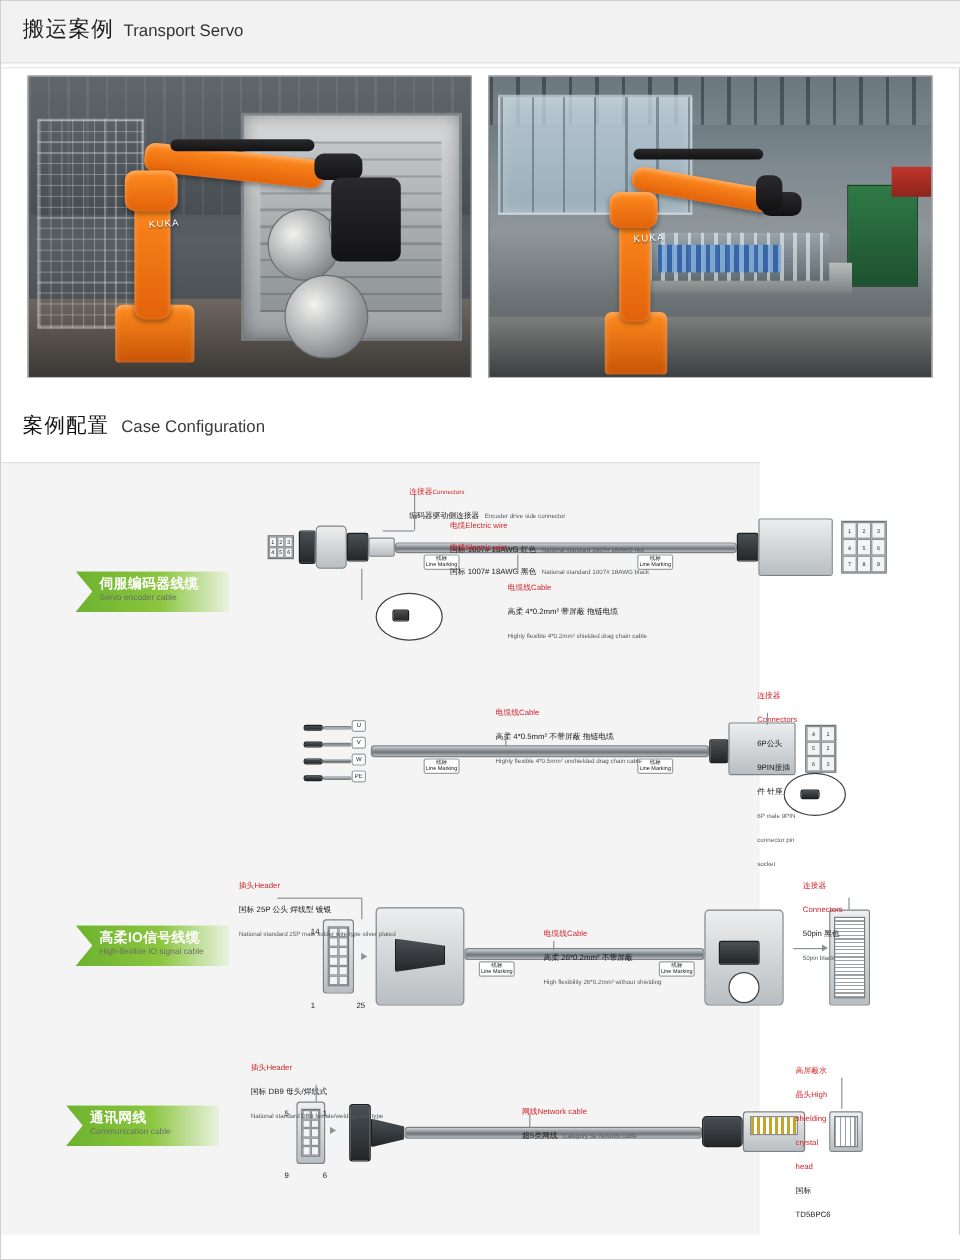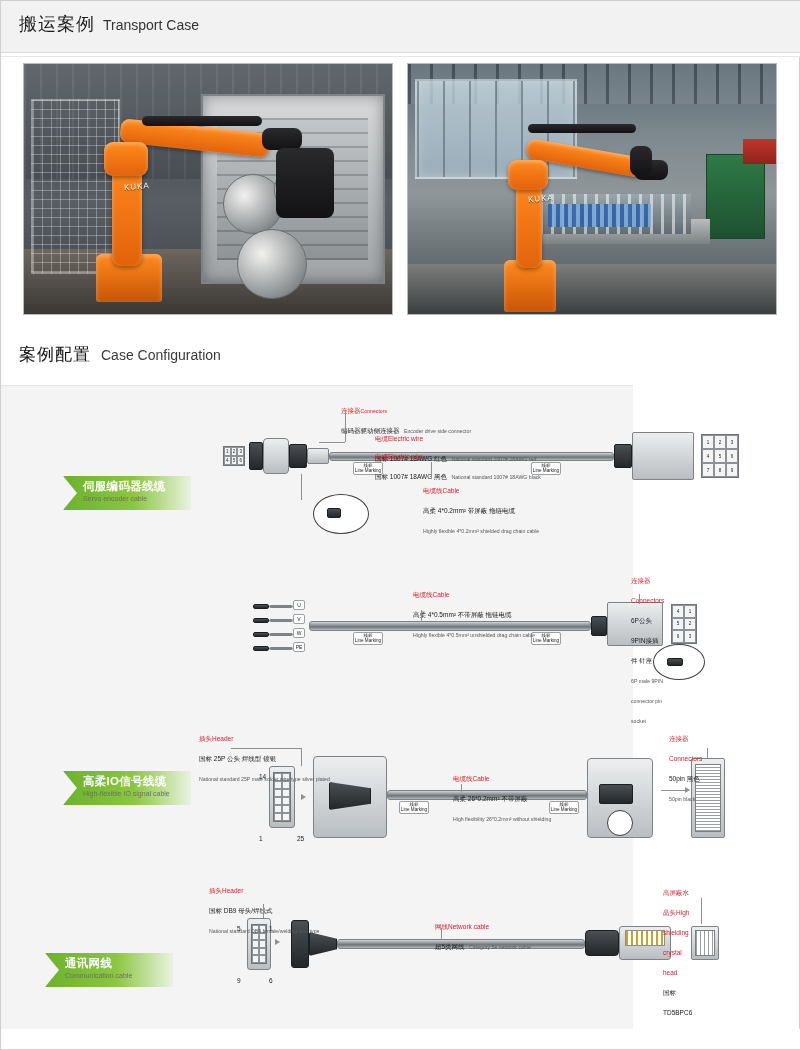--- a/index.html
+++ b/index.html
@@ -283,21 +283,21 @@
   }
 </style>
 </head>
 <body>
 
 <div class="page">
 
   <div class="header-band">
     <div class="hdr-inner">
       <span class="hdr-cn">搬运案例</span>
-      <span class="hdr-en">Transport Case</span>
+      <span class="hdr-en">Transport Servo</span>
     </div>
   </div>
   <div class="hdr-rule"></div>
 
   <div class="photo" id="photo-left">
     <div class="ph1-bg"></div>
     <div class="ph1-wall"></div>
     <div class="ph1-floor"></div>
     <div class="ph1-guard"></div>
     <div class="ph1-cell"></div>
@@ -517,21 +517,21 @@
     </div>
     <div class="lead v" style="left:460px; top:398px; height:8px;"></div>
 
     <div class="ann" style="left:668px; top:340px;">
       <span class="t-red">连接器Connectors</span><br>
       <span class="t-blk">50pin 黑色</span><br>
       <span class="t-gry">50pin black</span>
     </div>
     <div class="lead v" style="left:706px; top:362px; height:10px;"></div>
 
-    <div class="flag" style="left:44px; top:535px;margin-top:32px;">
+    <div class="flag" style="left:54px; top:535px;">
       <div class="flag-bg"></div>
       <div class="flag-tri"></div>
       <div class="flag-cn">通讯网线</div>
       <div class="flag-en">Communication cable</div>
     </div>
 
     <div class="connector-box" style="left:246px; top:532px; width:24px; height:52px; border-radius:3px;"></div>
     <div class="pingrid" style="left:250px; top:538px; width:16px; height:40px; grid-template-columns:repeat(2,1fr); grid-template-rows:repeat(5,1fr);">
       <span></span>
         <span></span>

